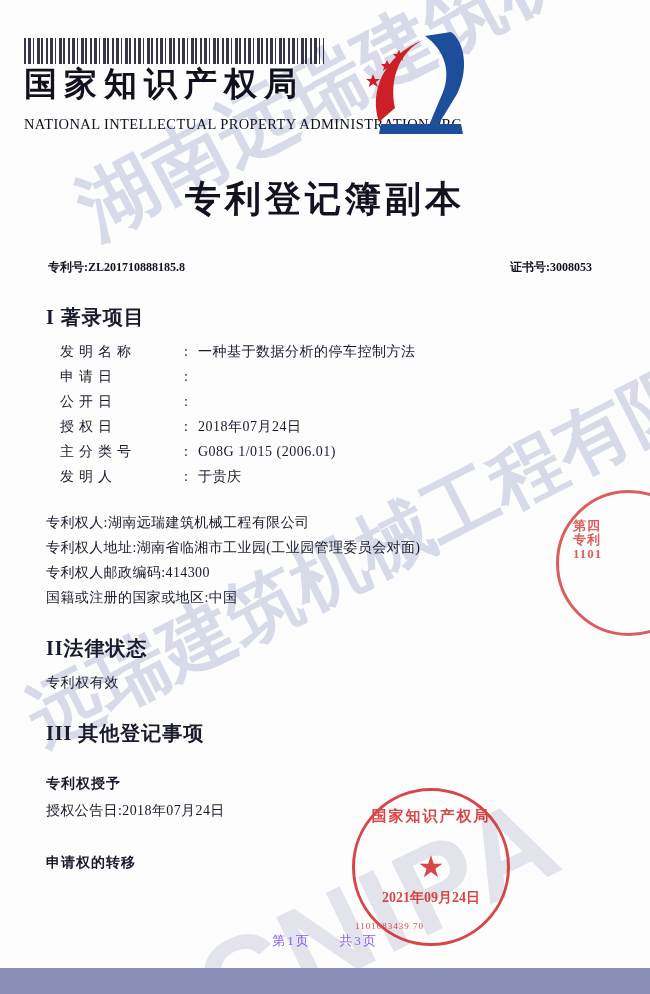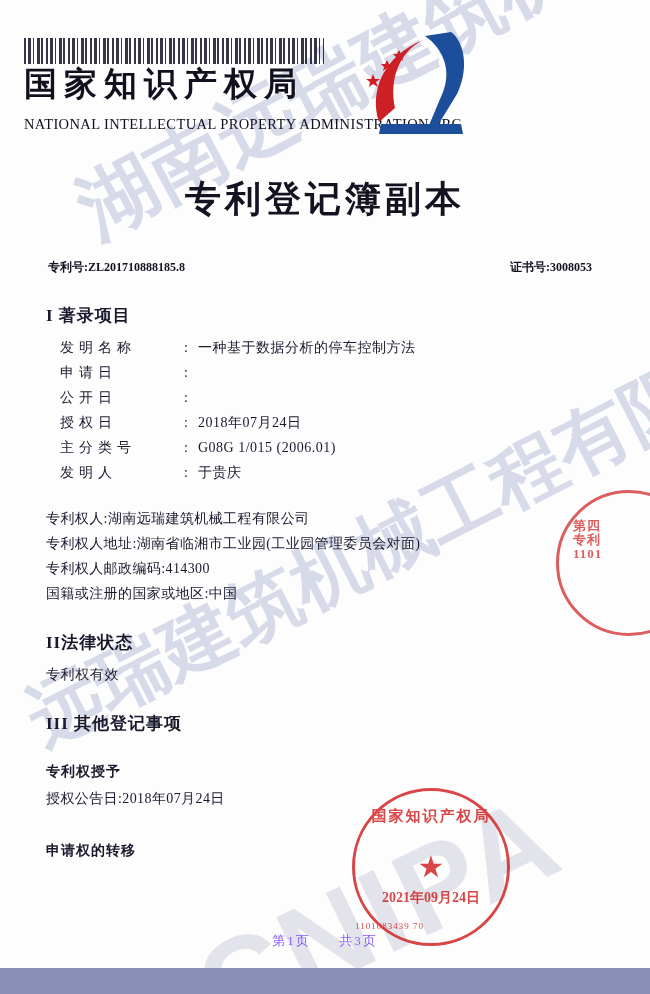--- a/index.html
+++ b/index.html
@@ -135,21 +135,21 @@
 
   
   .body {
     position: relative;
     z-index: 10;
     padding: 0 40px 0 46px;
     font-size: 14px;
   }
   .section-head {
     font-weight: 700;
-    font-size: 17px;
+    font-size: 20px;
     margin-top: 28px;
     margin-bottom: 12px;
     letter-spacing: 1px;
   }
   .kv {
     display: flex;
     align-items: baseline;
     margin: 0 0 7px 14px;
   }
   .kv .k {

